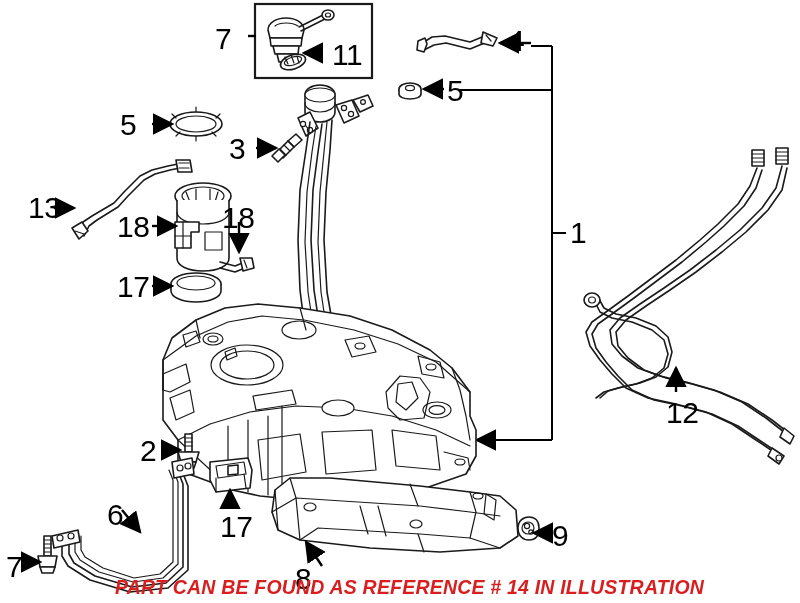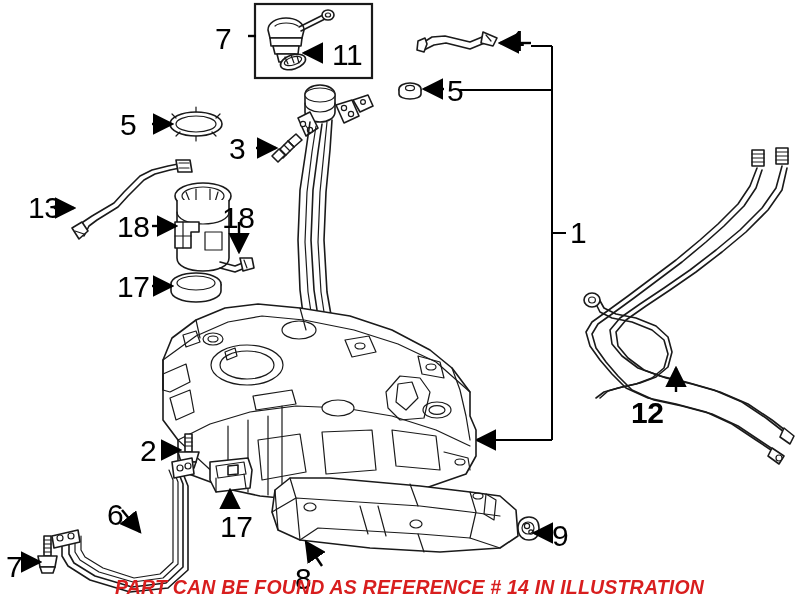--- a/index.html
+++ b/index.html
@@ -348,21 +348,21 @@
   <div class="callout" style="left:140px; top:436px;">2</div>
   <div class="callout" style="left:229px; top:134px;">3</div>
   <div class="callout" style="left:508px; top:26px;">4</div>
   <div class="callout" style="left:447px; top:76px;">5</div>
   <div class="callout" style="left:107px; top:500px;">6</div>
   <div class="callout" style="left:6px;   top:552px;">7</div>
   <div class="callout" style="left:295px; top:564px;">8</div>
   <div class="callout" style="left:552px; top:521px;">9</div>
   <div class="callout" style="left:215px; top:24px;">7</div>
   <div class="callout" style="left:312px; top:40px;margin-left:20px;">11</div>
-  <div class="callout" style="left:631px; top:398px;font-weight:bold;">12</div>
+  <div class="callout" style="left:666px; top:398px;">12</div>
   <div class="callout" style="left:28px;  top:193px;">13</div>
   <div class="callout" style="left:117px; top:212px;">18</div>
   <div class="callout" style="left:120px; top:110px;">5</div>
   <div class="callout" style="left:117px; top:272px;">17</div>
   <div class="callout" style="left:220px; top:512px;">17</div>
   <div class="callout" style="left:222px; top:203px;">18</div>
 
   <div class="note-text" style="left:115px; top:578px; color:#d81e1e;">PART CAN BE FOUND AS REFERENCE # 14 IN ILLUSTRATION</div>
 
 </div>

